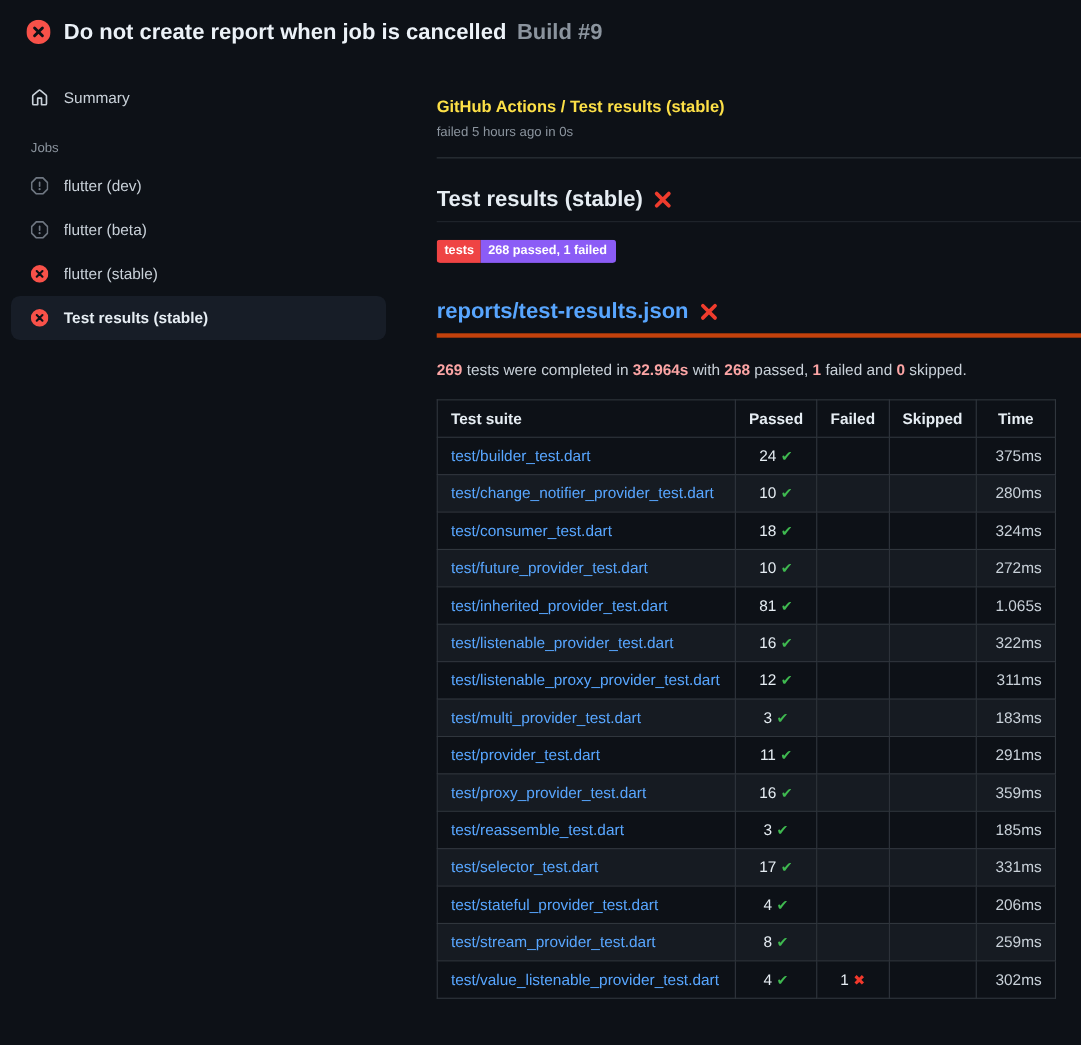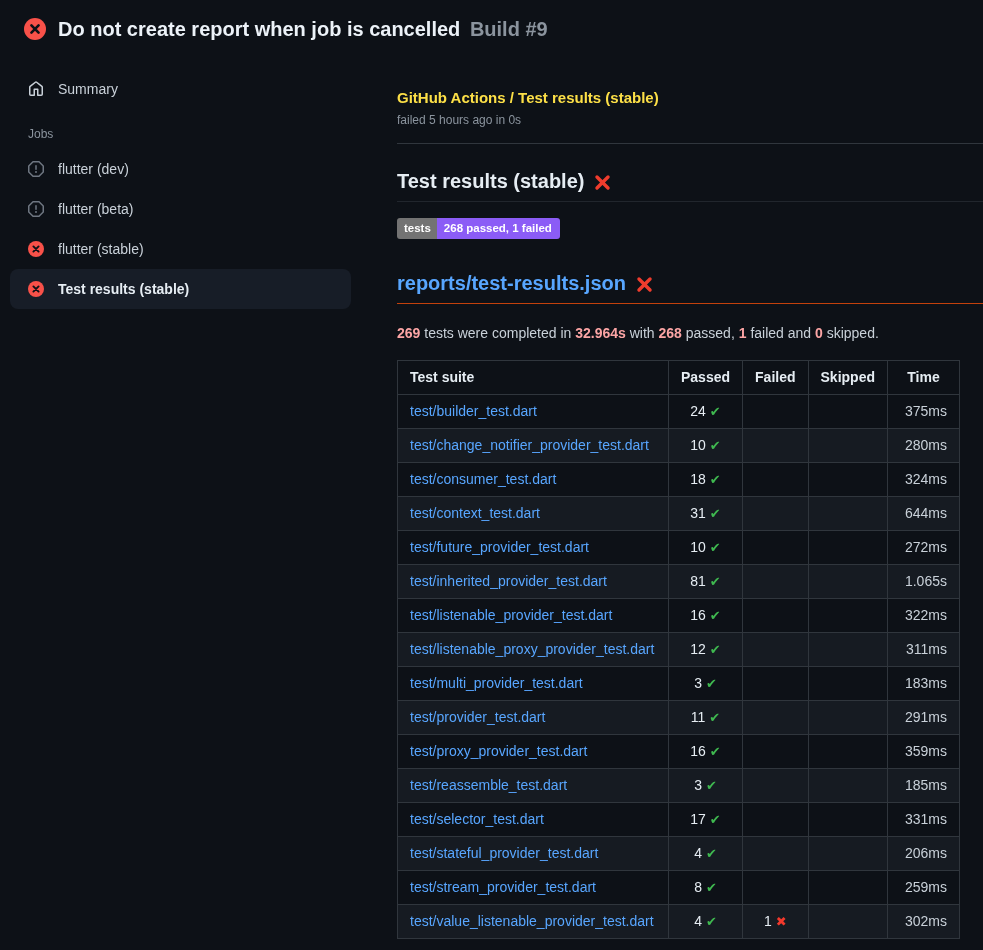--- a/index.html
+++ b/index.html
@@ -46,27 +46,27 @@
     border-bottom:1px solid #21262d;
     font-size:20px; font-weight:700; color:#e6edf3;
   }
   .xmark { width:17px; height:17px; display:block; }
 
   .badge {
     display:inline-flex; margin-top:16px;
     font-size:11.5px; font-weight:600; color:#ffffff;
     border-radius:3px; overflow:hidden; line-height:1;
   }
-  .badge-l { background:#737373; padding:5px 6px 4px 7px; }
+  .badge-l { background:#ef4444; padding:5px 6px 4px 7px; }
   .badge-r { background:#8b5cf6; padding:5px 8px 4px 7px;text-align:right; }
 
   .report-title {
     display:flex; align-items:center; gap:10px;
     margin-top:33px; padding-bottom:8px;
-    border-bottom:1px solid #c2410c;
+    border-bottom:4px solid #c2410c;
     font-size:20px; font-weight:700;
   }
   .report-title a { color:#58a6ff; text-decoration:none; }
 
   .summary { margin-top:21px; font-size:14px; color:#c9d1d9; }
   .summary b { color:#fca5a5; }
 
   
   table { border-collapse:collapse; margin-top:19px; font-size:14px; }
   th, td { border:1px solid #30363d; padding:7px 12px; height:34px; }
@@ -198,27 +198,20 @@
               <td class="cell-time">280ms</td>
             </tr>
             <tr>
               <td class="cell-suite"><a href="#">test/consumer_test.dart</a></td>
               <td class="cell-num"><span class="num">18</span><span class="ck">✔</span></td>
               <td class="cell-num"></td>
               <td class="cell-num"></td>
               <td class="cell-time">324ms</td>
             </tr>
             <tr>
-              <td class="cell-suite"><a href="#">test/context_test.dart</a></td>
-              <td class="cell-num"><span class="num">31</span><span class="ck">✔</span></td>
-              <td class="cell-num"></td>
-              <td class="cell-num"></td>
-              <td class="cell-time">644ms</td>
-            </tr>
-            <tr>
               <td class="cell-suite"><a href="#">test/future_provider_test.dart</a></td>
               <td class="cell-num"><span class="num">10</span><span class="ck">✔</span></td>
               <td class="cell-num"></td>
               <td class="cell-num"></td>
               <td class="cell-time">272ms</td>
             </tr>
             <tr>
               <td class="cell-suite"><a href="#">test/inherited_provider_test.dart</a></td>
               <td class="cell-num"><span class="num">81</span><span class="ck">✔</span></td>
               <td class="cell-num"></td>

